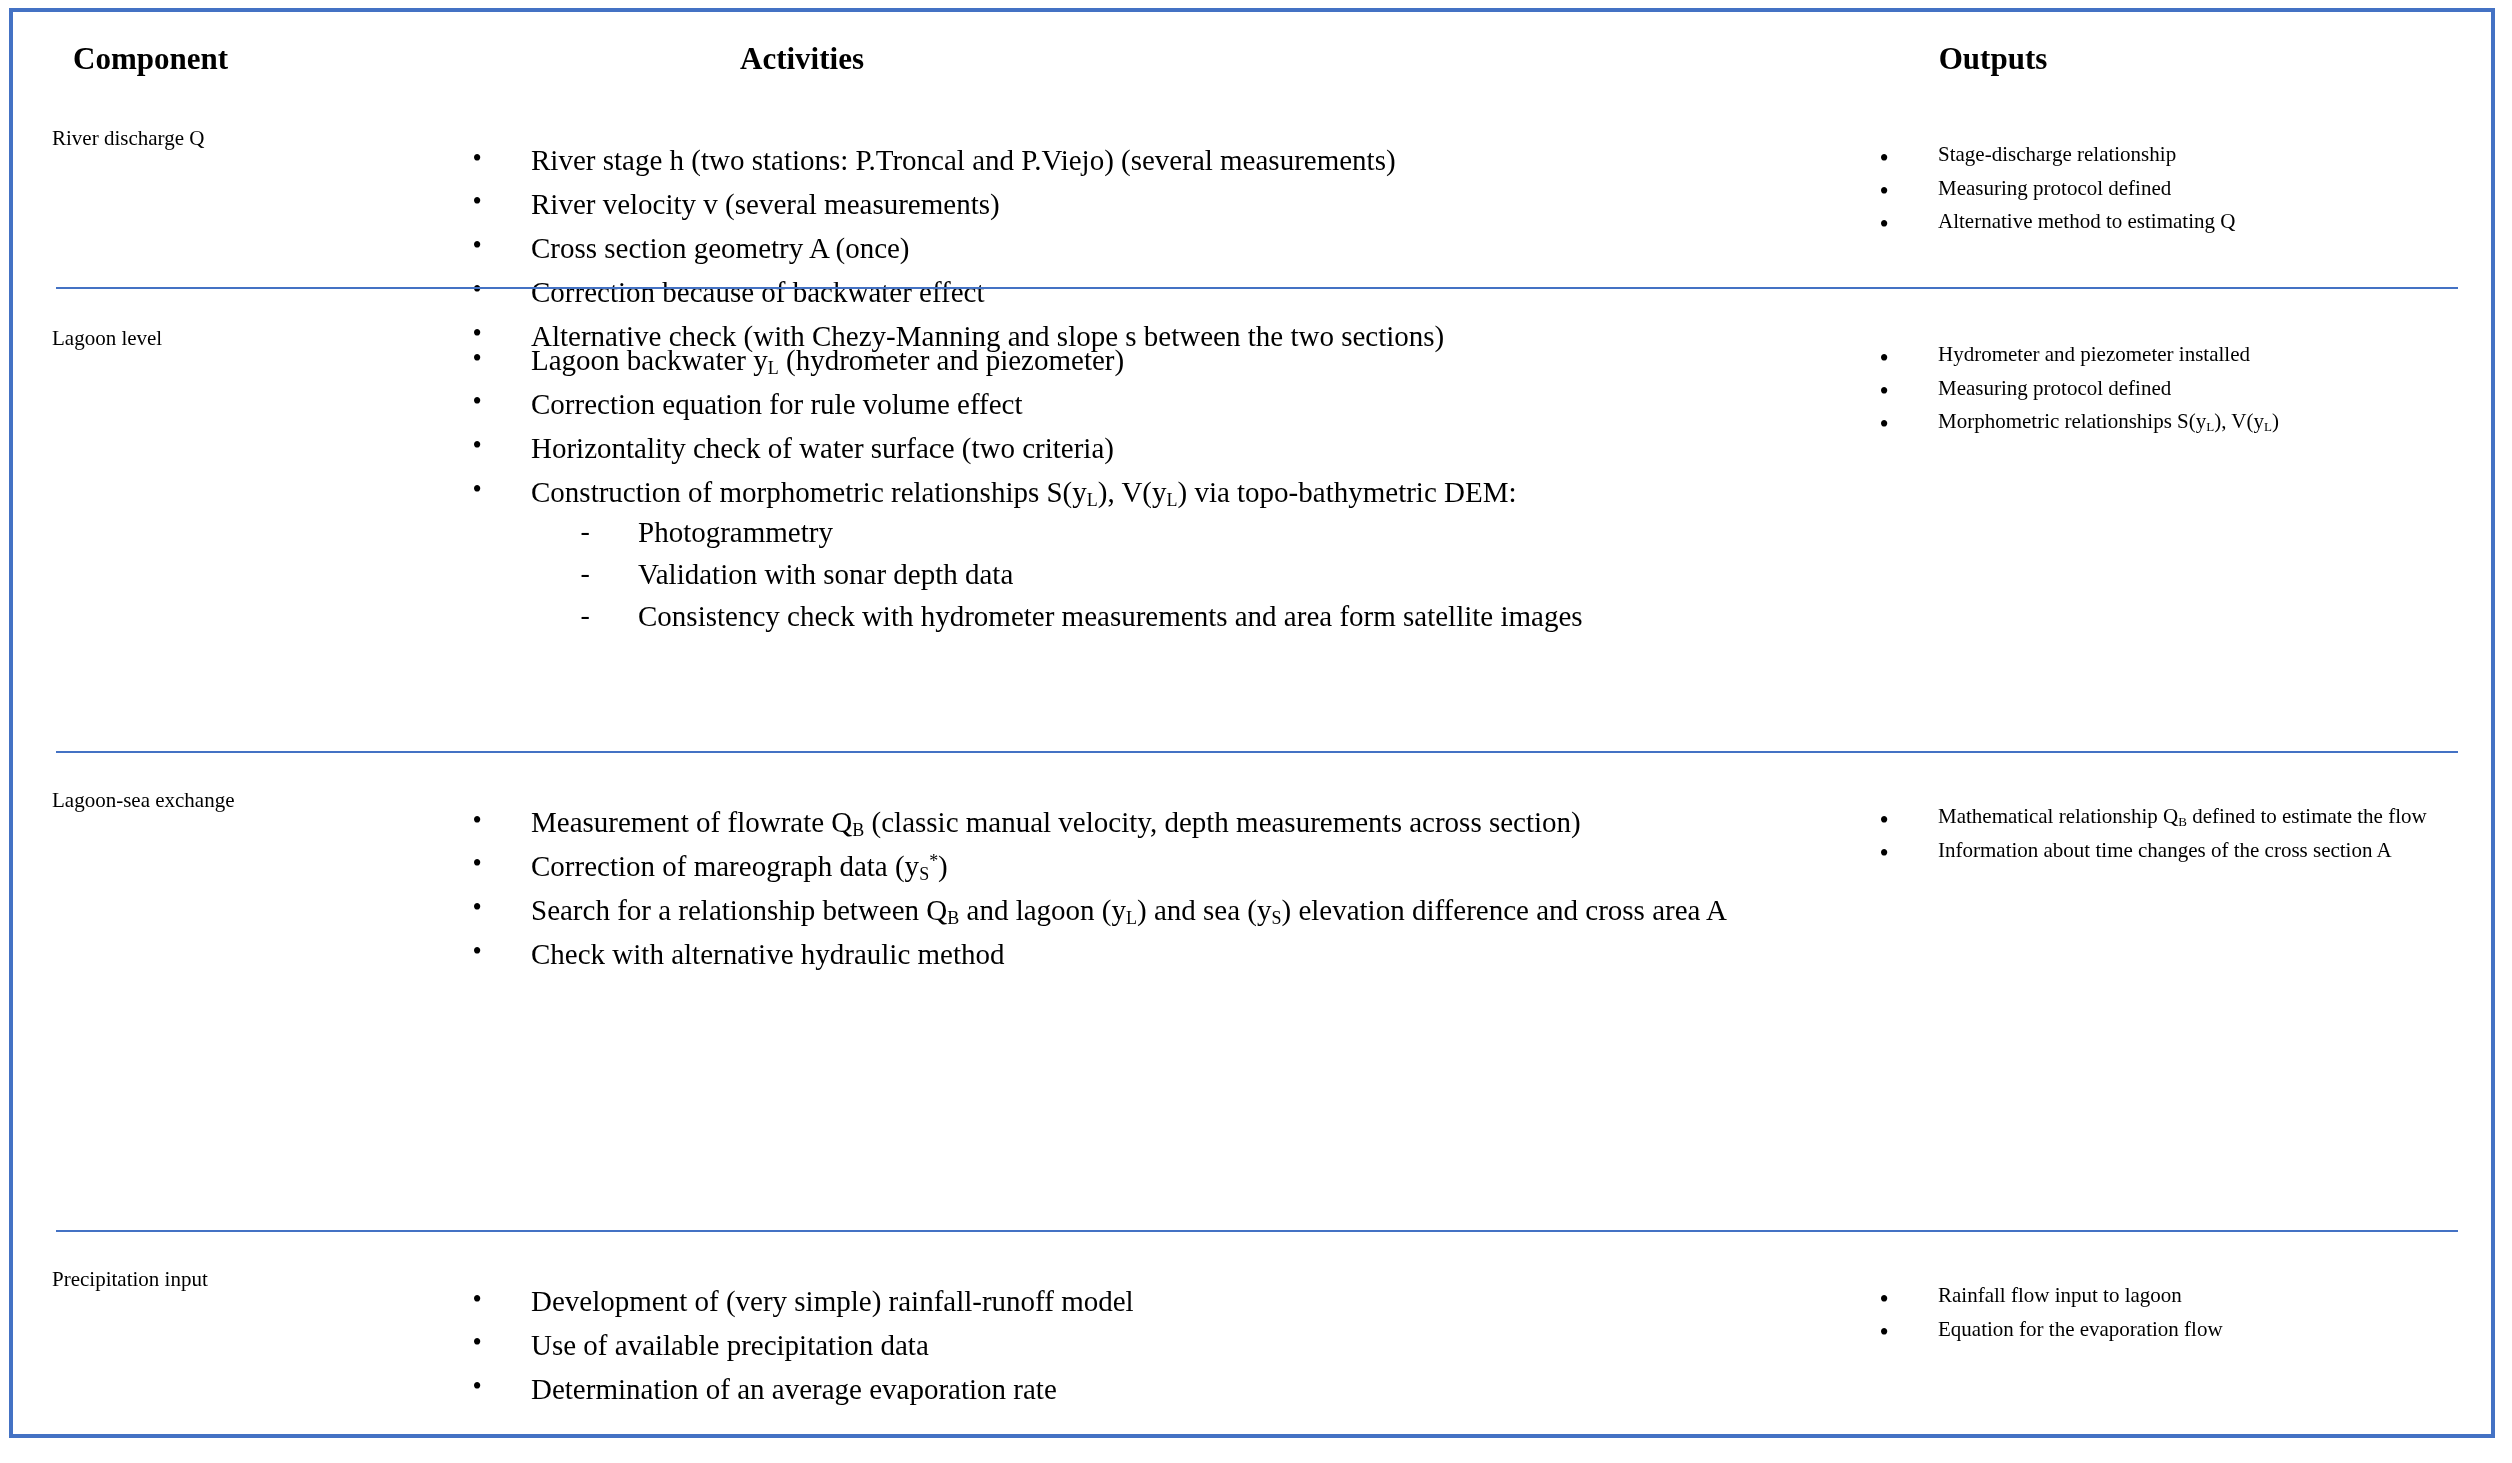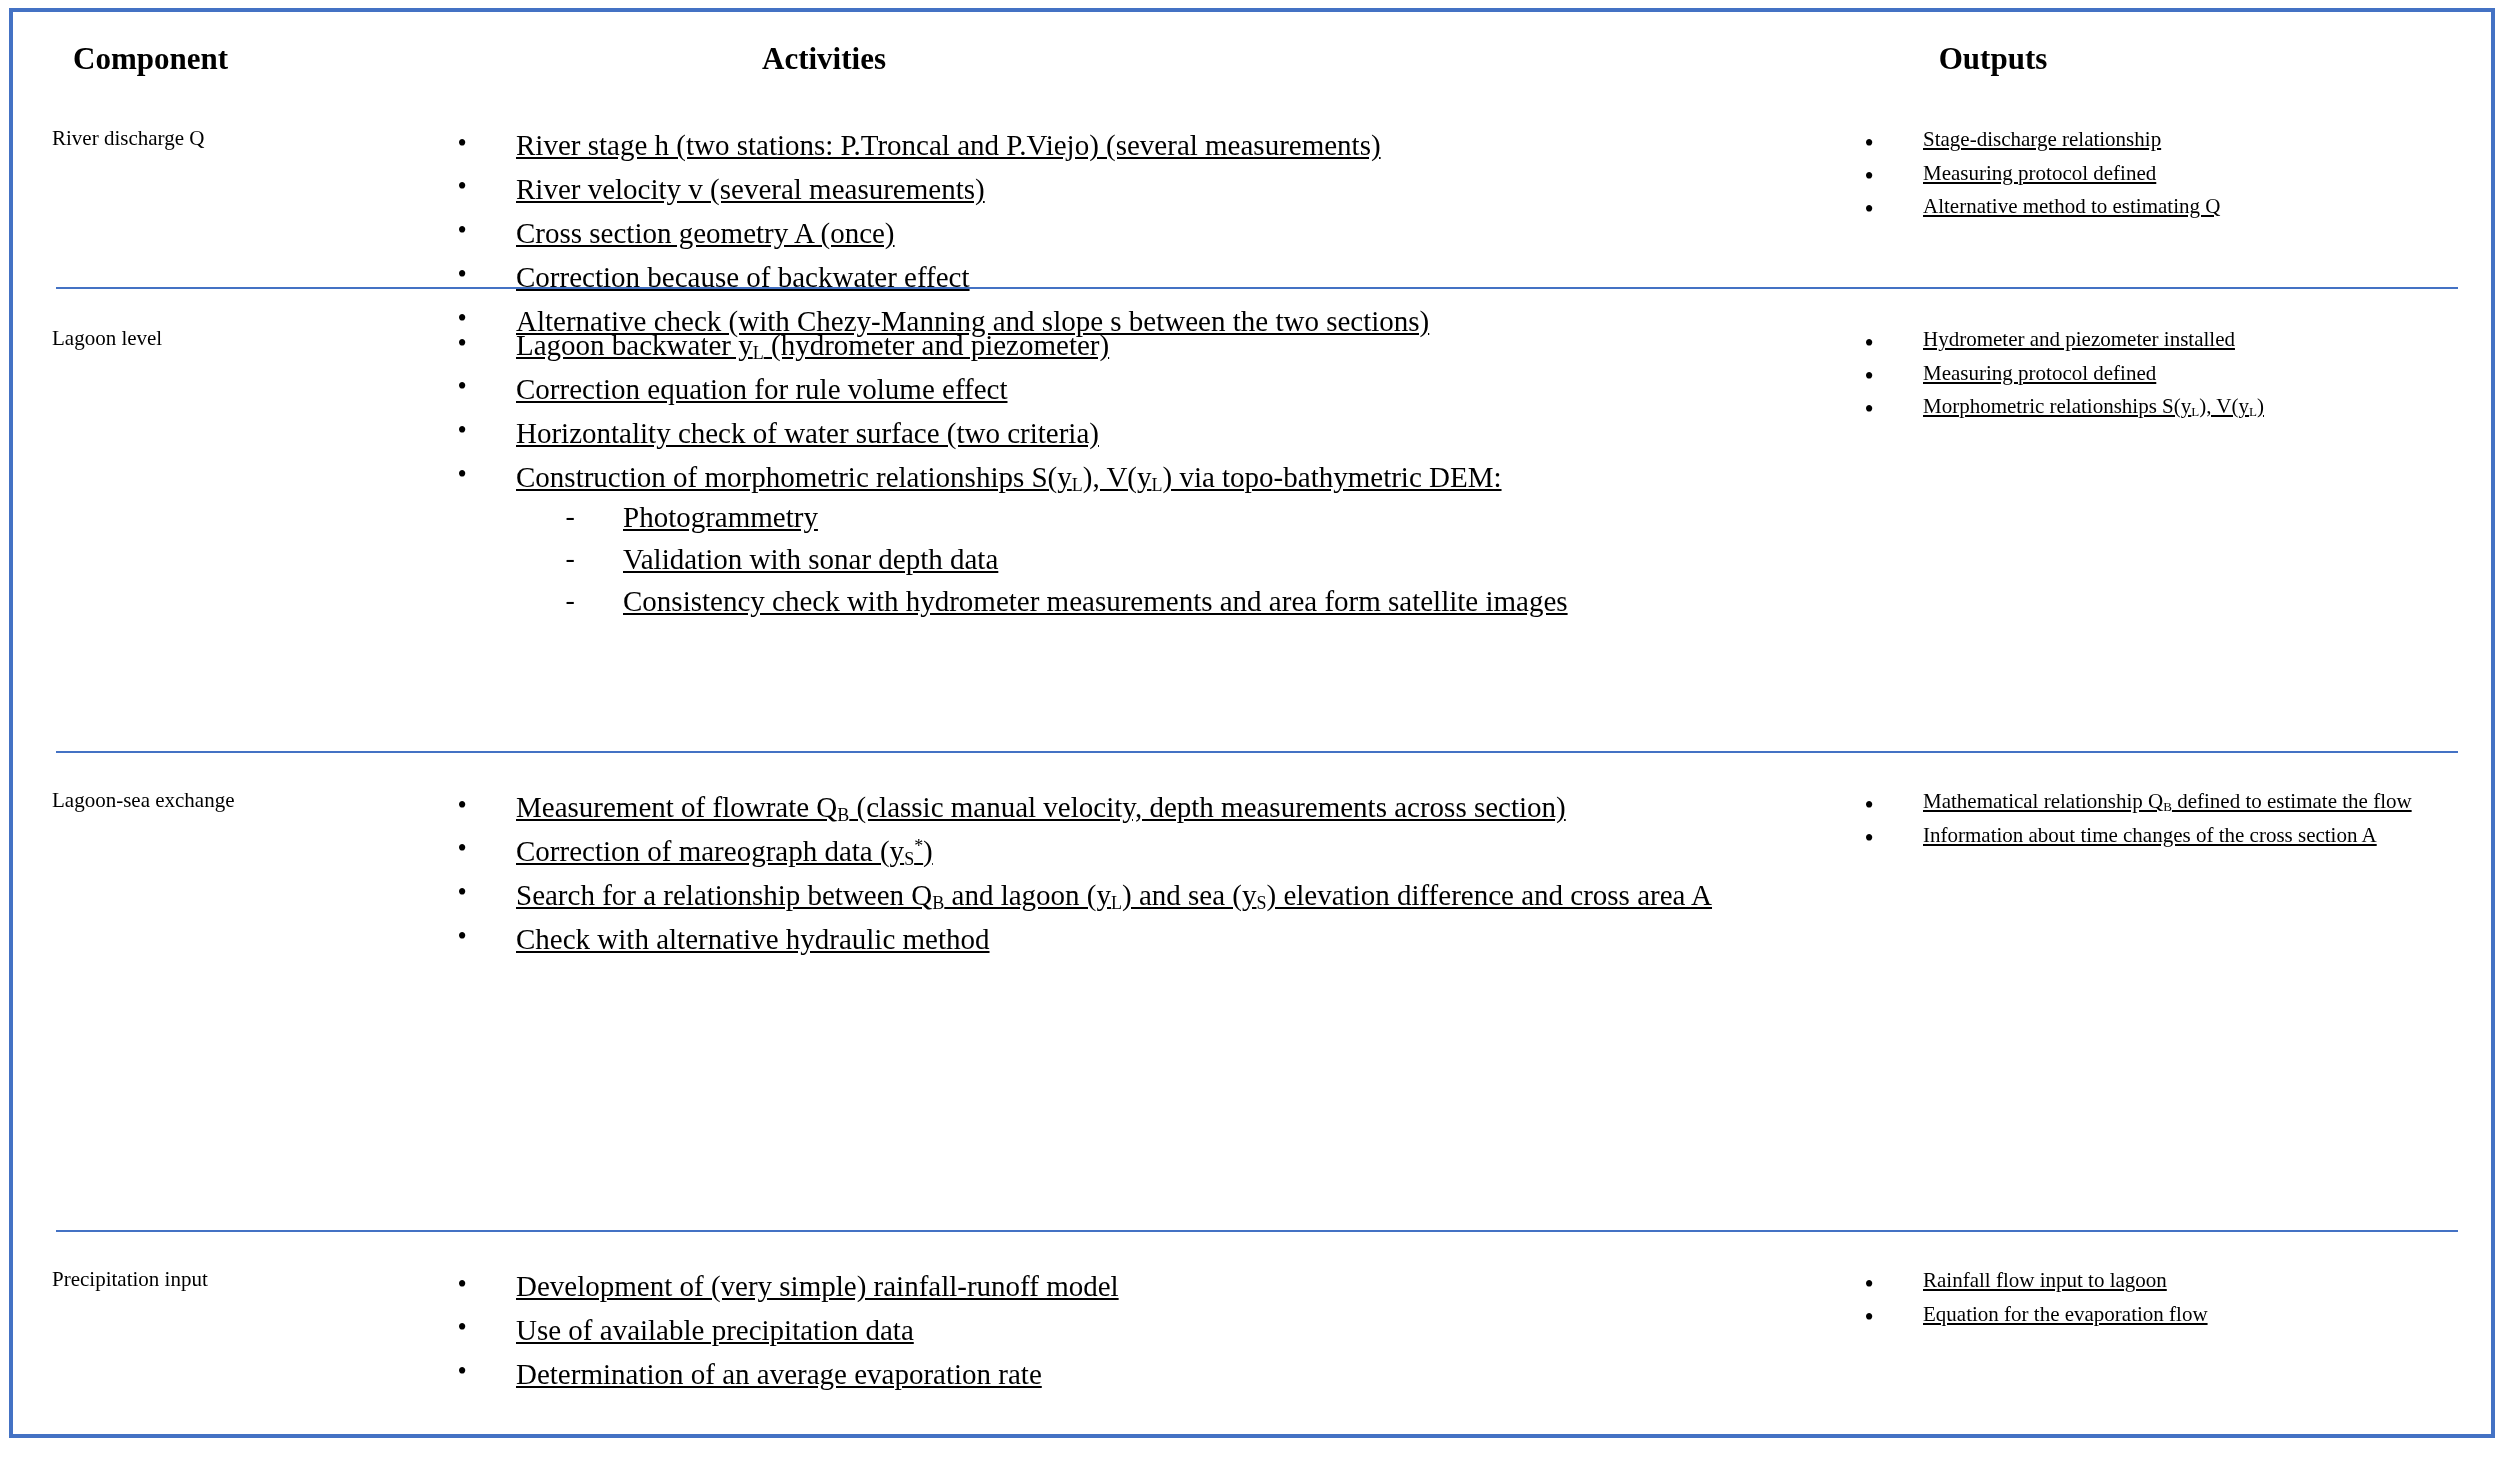--- a/index.html
+++ b/index.html
@@ -41,21 +41,21 @@
   }
   .hdr {
     position: absolute;
     font-weight: bold;
     font-size: 31px;
     line-height: 1.15;
     top: 29px;
     white-space: nowrap;
   }
   .hdr-component { left: 39px; margin-left: 21px; }
-  .hdr-activities { left: 707px; width: 208px; text-align: center; font-family: Liberation Serif, serif; }
+  .hdr-activities { left: 685px; width: 208px; text-align: center; font-family: Liberation Serif, serif; }
   .hdr-outputs { left: 1876px; width: 208px; text-align: center; }
 
   
   .divider {
     position: absolute;
     left: 43px;
     right: 33px;
     height: 0;
     border-top: 2.8px solid #4472C4;
   }
@@ -83,23 +83,22 @@
   .cell-outputs {
     position: absolute;
     left: 1845px;
     width: 695px;
     font-size: 21px;
     line-height: 1.32;
   }
 
   ul.bl {
     list-style: none;
-    margin: 1px;
+    margin: 16px;
     padding: 0;
-    text-decoration: underline;
   }
   ul.bl > li {
     position: relative;
     padding-left: 64px;
     margin: 0 0 5.6px 0;
   }
   ul.bl > li::before {
     content: "\2022";
     position: absolute;
     left: 5.6px;

